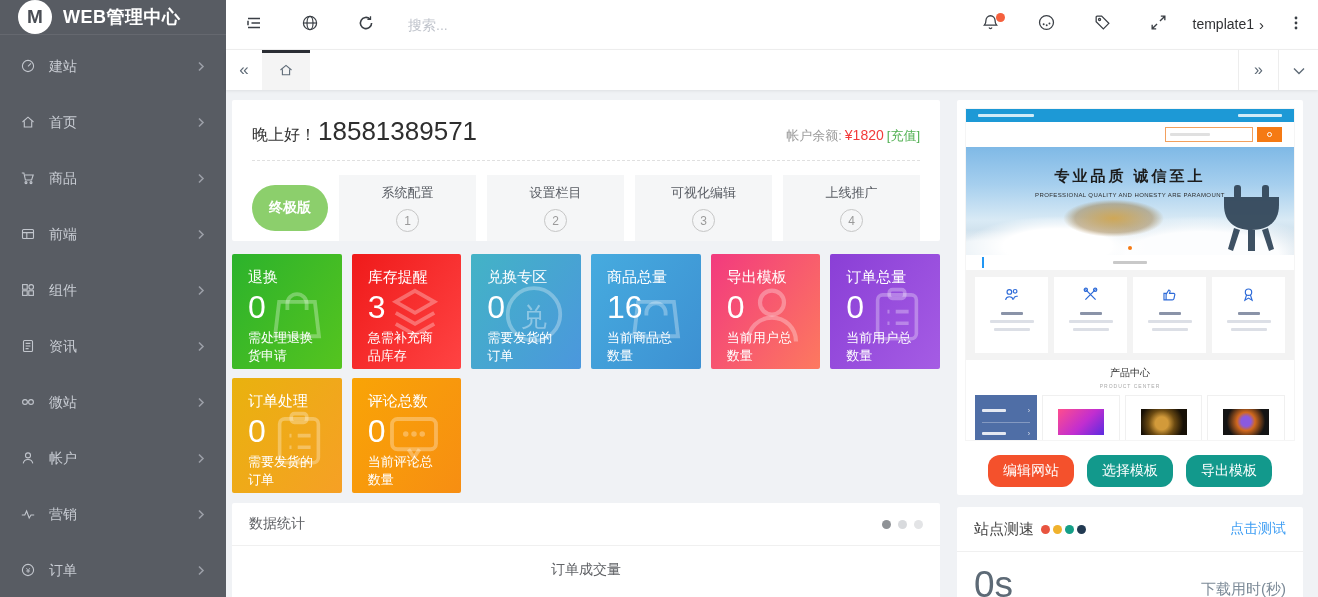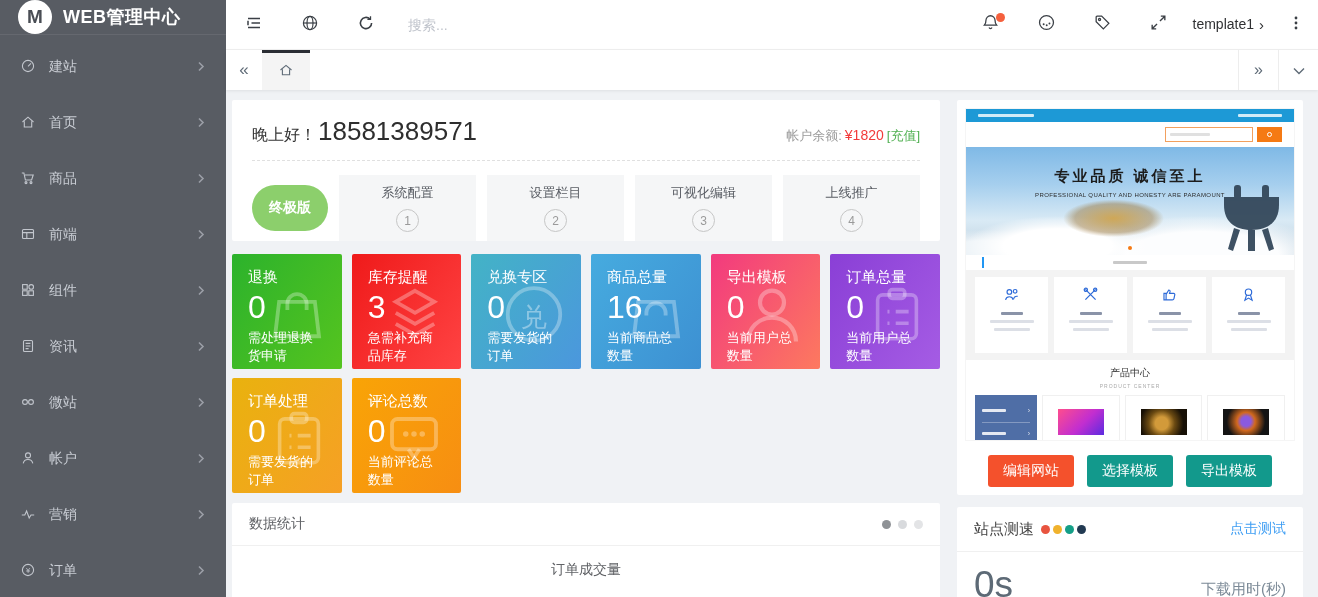--- a/index.html
+++ b/index.html
@@ -134,21 +134,21 @@
     border-bottom:1px solid rgba(255,255,255,.3); }
   .mbar { width:24px; height:3px; border-radius:1px; background:rgba(255,255,255,.85); }
   .mchev { color:rgba(255,255,255,.8); font-size:7px; }
   .pv-prod { flex:1; height:54px; background:#fff; border:1px solid #f0f0f0; display:flex;
     align-items:center; justify-content:center; }
   .pv-thumb { width:46px; height:26px; }
   .t1 { background:linear-gradient(135deg,#ff4d8d,#c22ed0 55%,#5b2be0); }
   .t2 { background:radial-gradient(circle at 45% 55%, #d29a3a 0 22%, #6b4a12 45%, #171006 75%); }
   .t3 { background:radial-gradient(circle at 50% 48%, #8a5ae0 0 18%, #d2691e 34%, #141414 72%); }
   .tpl-buttons { display:flex; justify-content:center; gap:13px; margin-top:14px; }
-  .tpl-btn { height:32px; padding:0 15px; border:none; border-radius:3px; color:#fff; font-size:14px; cursor:pointer; }
+  .tpl-btn { height:32px; padding:0 15px; border:none; border-radius:12px; color:#fff; font-size:14px; cursor:pointer; }
   .btn-orange { background:#f4512c; }
   .btn-teal { background:#12998c; }
 
   
   .speed-card { background:#fff; margin-top:12px; border-radius:2px; flex:1; min-height:120px; }
   .speed-head { height:45px; display:flex; align-items:center; padding:0 17px; border-bottom:1px solid #f0f0f0; }
   .speed-title { font-size:15px; color:#454545; margin-right:7px; }
   .speed-dots { display:flex; gap:3px; }
   .sdot { width:9px; height:9px; border-radius:50%; }
   .speed-link { margin-left:auto; font-size:14px; color:#3d9df3; cursor:pointer; }

